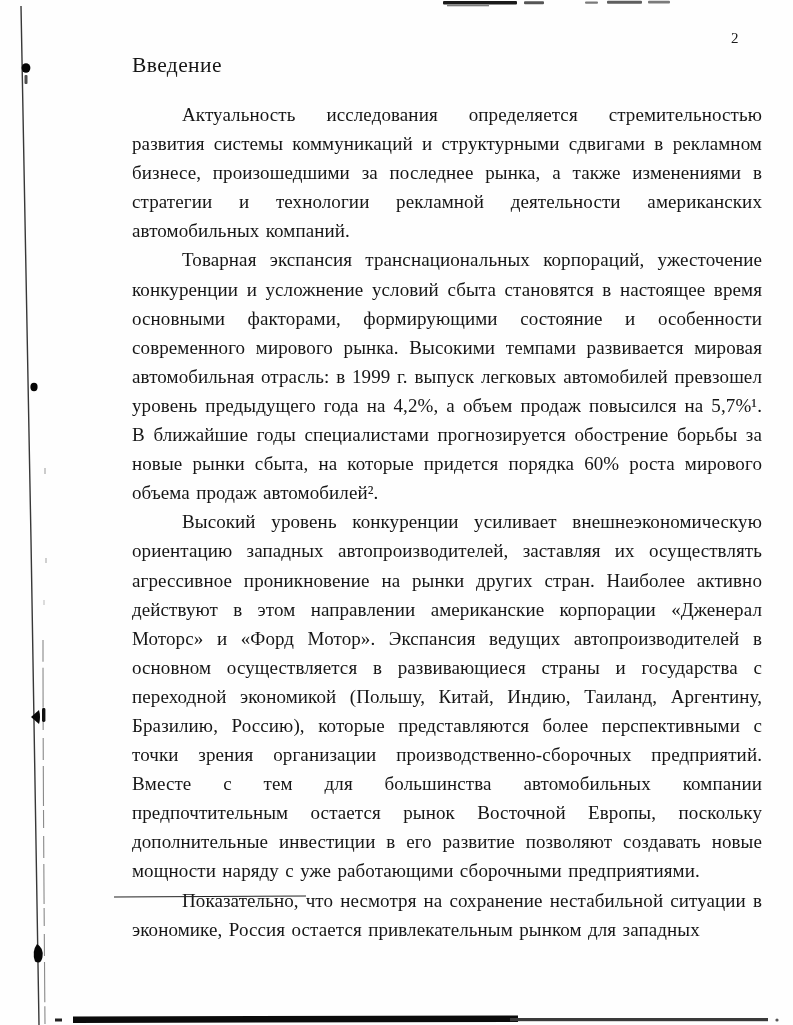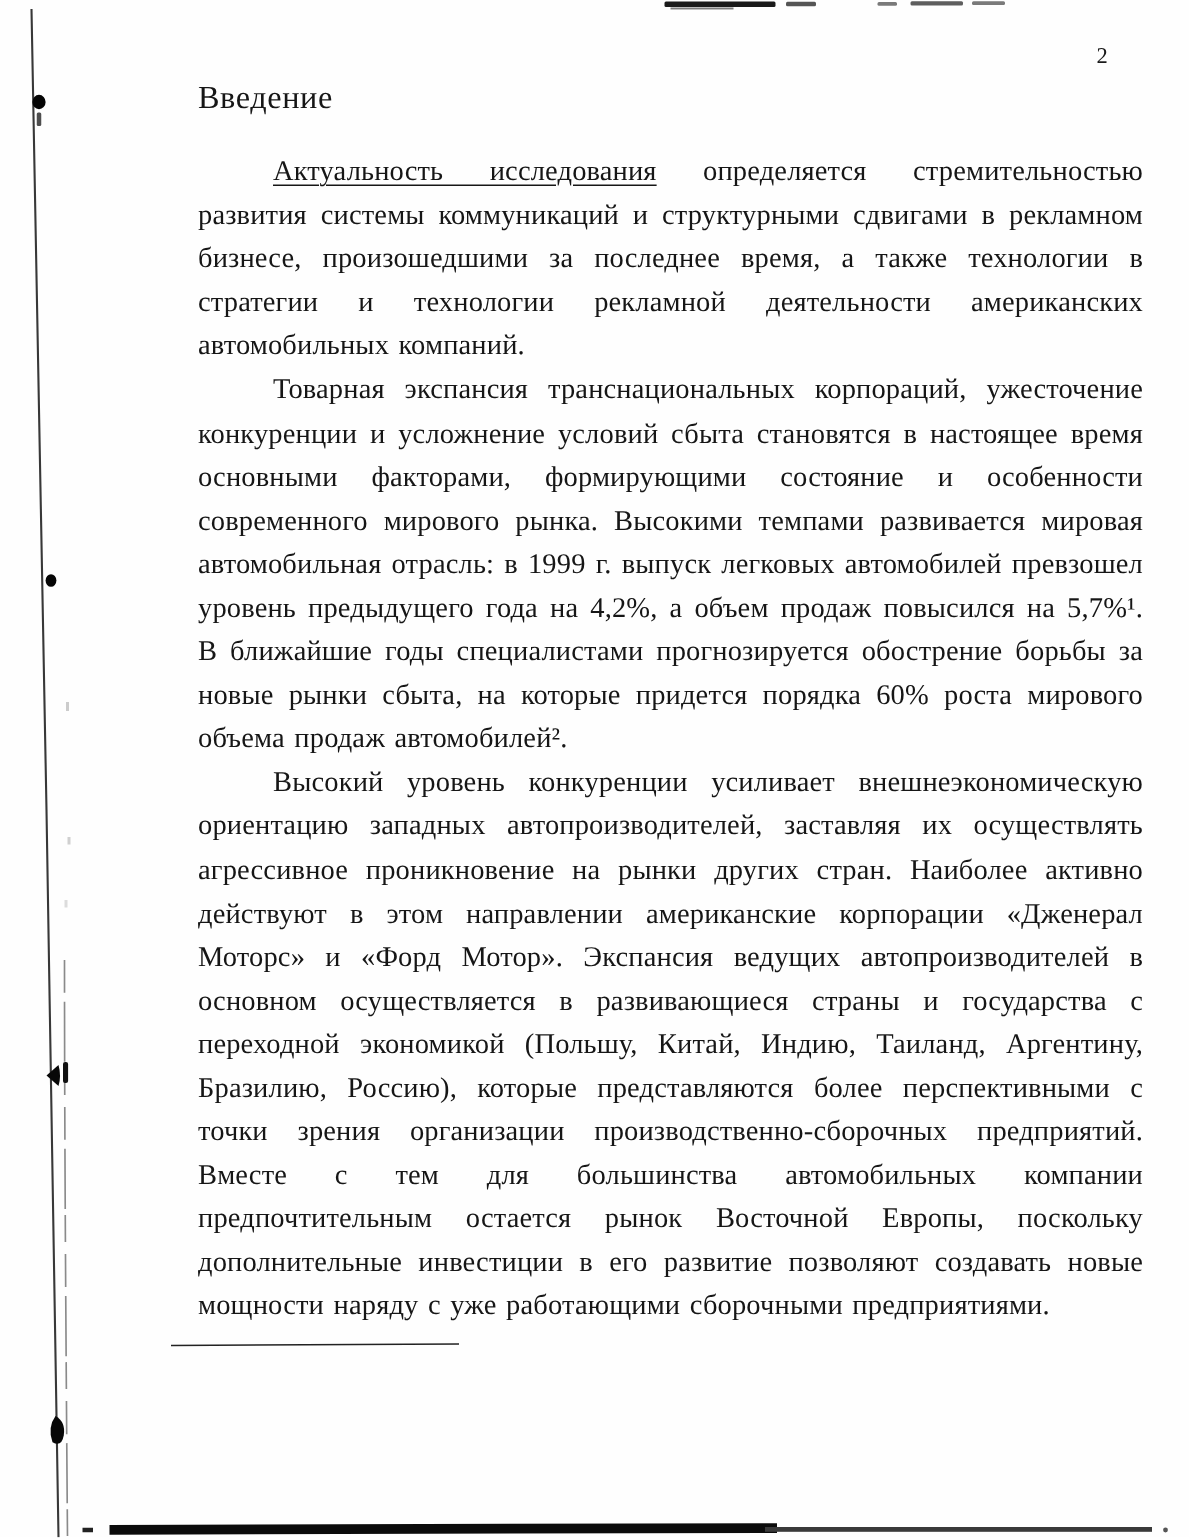--- a/index.html
+++ b/index.html
@@ -38,21 +38,20 @@
   .body-para {
     margin: 0;
     font-size: 19px;
     line-height: 29.1px;
     text-align: justify;
     text-indent: 50px;
     word-spacing: 1.5px;
     letter-spacing: 0.1px;
   }
   .lead-underline {
-    text-decoration: underline;
     text-underline-offset: 3px;
     text-decoration-thickness: 1.3px;
   }
   .footnotes {
     position: absolute;
     left: 114px; top: 896px;
     width: 632px;
     font-size: 13.5px;
     line-height: 16px;
     color: #1b1b1b;
@@ -81,26 +80,27 @@
 <body>
 
 <div class="page">
 
   <div class="page-number">2</div>
 
   <div class="content">
 
     <h1 class="heading">Введение</h1>
 
-    <p class="body-para"><span class="lead-underline">Актуальность исследования</span><span> определяется стремительностью развития системы коммуникаций и структурными сдвигами в рекламном бизнесе, произошедшими за последнее время, а также технологии в стратегии и технологии рекламной деятельности американских автомобильных компаний.</span></p>
+    <p class="body-para"><span class="lead-underline">Актуальность исследования</span><span> определяется стремительностью развития системы коммуникаций и структурными сдвигами в рекламном бизнесе, произошедшими за последнее рынка, а также изменениями в стратегии и технологии рекламной деятельности американских автомобильных компаний.</span></p>
 
     <p class="body-para">Товарная экспансия транснациональных корпораций, ужесточение конкуренции и усложнение условий сбыта становятся в настоящее время основными факторами, формирующими состояние и особенности современного мирового рынка. Высокими темпами развивается мировая автомобильная отрасль: в 1999 г. выпуск легковых автомобилей превзошел уровень предыдущего года на 4,2%, а объем продаж повысился на 5,7%¹. В ближайшие годы специалистами прогнозируется обострение борьбы за новые рынки сбыта, на которые придется порядка 60% роста мирового объема продаж автомобилей².</p>
 
     <p class="body-para">Высокий уровень конкуренции усиливает внешнеэкономическую ориентацию западных автопроизводителей, заставляя их осуществлять агрессивное проникновение на рынки других стран. Наиболее активно действуют в этом направлении американские корпорации «Дженерал Моторс» и «Форд Мотор». Экспансия ведущих автопроизводителей в основном осуществляется в развивающиеся страны и государства с переходной экономикой (Польшу, Китай, Индию, Таиланд, Аргентину, Бразилию, Россию), которые представляются более перспективными с точки зрения организации производственно-сборочных предприятий. Вместе с тем для большинства автомобильных компании предпочтительным остается  рынок Восточной Европы, поскольку дополнительные инвестиции в его развитие позволяют создавать новые мощности наряду с уже работающими сборочными предприятиями.</p>
 
+    <p class="body-para">Показательно, что несмотря на сохранение нестабильной ситуации в экономике, Россия остается привлекательным рынком для западных</p>
   </div>
 
   <div class="footnotes">
     <div class="fn-separator"></div>
   </div>
 
   <svg class="artifacts" viewBox="0 0 793 1025">
 
     <path d="M21,6 C 23,180 27,360 31,540 C 34,690 36,850 39,1025" stroke="#1c1c1c" stroke-width="1.4" fill="none" opacity="0.88"></path>
 

